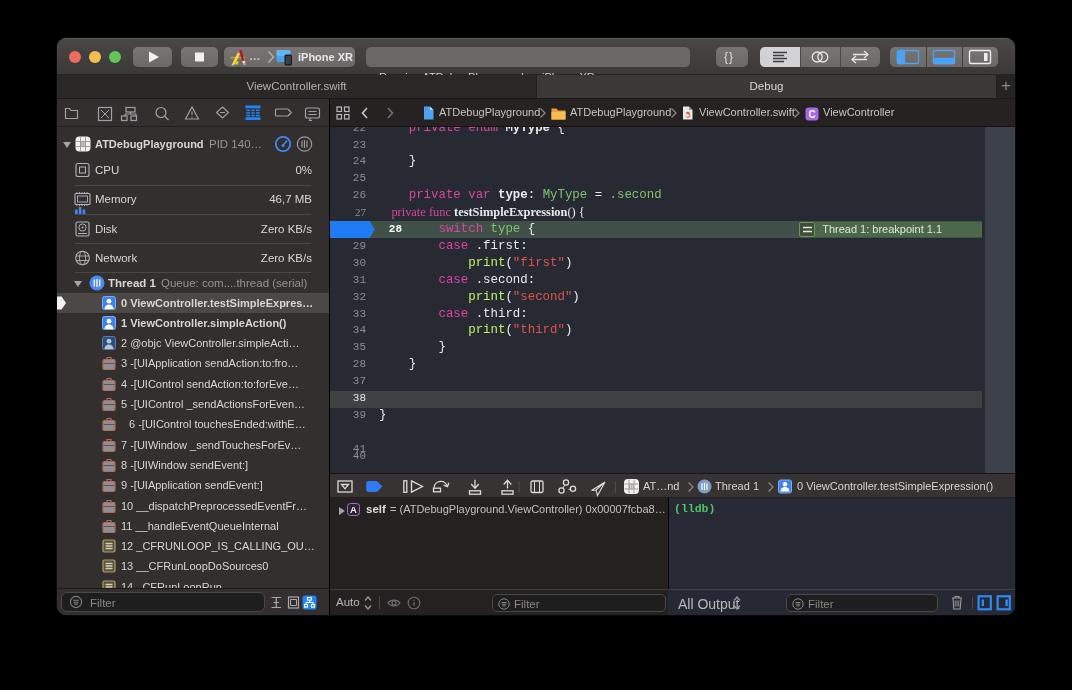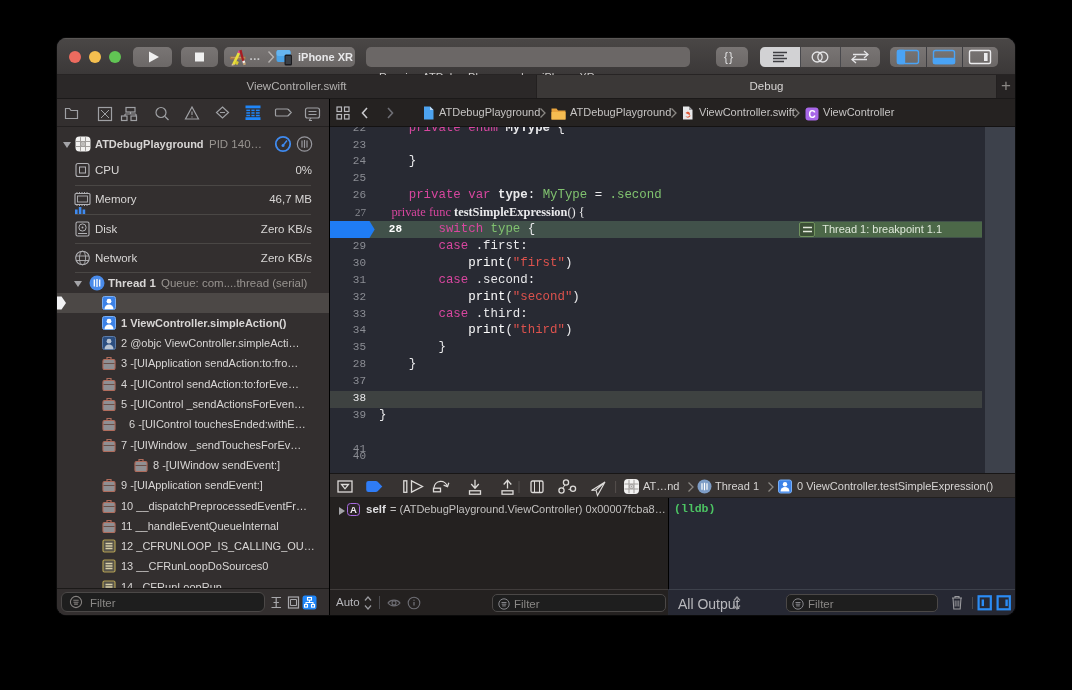--- a/index.html
+++ b/index.html
@@ -23,21 +23,21 @@
   
   #editor{position:absolute;left:273px;top:61px;width:685px;height:374px;background:#282a33;}
   #jumpbar{position:absolute;left:0;top:0;width:685px;height:28px;background:#252221;border-bottom:1px solid #141212;color:#c6c4c3;font-size:11px;}
   #jumpbar > span{position:absolute;top:7px;}
   #code{position:absolute;left:0;top:28px;width:685px;height:346px;overflow:hidden;font-family:"Liberation Mono",monospace;font-size:12.4px;}
   .cl{position:absolute;left:0;width:685px;height:17px;line-height:17px;white-space:pre;}
   .num{position:absolute;left:0;top:0;width:36px;text-align:right;color:#8b8d94;font-size:11px;}
   .src{position:absolute;left:49px;top:0;color:#e9e9eb;}
   .kw{color:#d8469f;}
   .ty{color:#80c26f;}
-  .fn{color:#ffffff;}
+  .fn{color:#bef264;}
   .st{color:#dd524d;}
   .bold{font-weight:bold;}
   #rstrip{position:absolute;right:0;top:28px;width:30px;height:346px;background:#3d414b;}
   
   #debugbar{position:absolute;left:273px;top:435px;width:685px;height:25px;background:#373332;border-top:1px solid #181616;border-bottom:1px solid #211f1e;color:#d6d4d3;font-size:11px;white-space:nowrap;overflow:hidden;}
   #vars{position:absolute;left:273px;top:460px;width:338px;height:91px;background:#242120;overflow:hidden;}
   #console{position:absolute;left:612px;top:460px;width:346px;height:91px;background:#272934;}
   #dbottoml{position:absolute;left:273px;top:551px;width:338px;height:26px;background:#242120;border-top:1px solid #403c3b;}
   #dbottomr{position:absolute;left:612px;top:551px;width:346px;height:26px;background:#262833;border-top:1px solid #3d414b;}
   .filter{position:absolute;height:19px;background:#1e1e1e;border:1px solid #4b4847;border-radius:5px;color:#8a8886;font-size:11.5px;line-height:17px;}
@@ -271,20 +271,21 @@
       <div id="frames">
       <div class="srow" style="top:193.5px;background:#4c4846;">
             <svg width="10" height="20" style="position:absolute;left:0;top:0;">
               <polygon points="0,3.5 4.5,3.5 9,10 4.5,16.5 0,16.5" fill="#f2f2f4"></polygon>
             </svg>
             <svg width="14" height="14" style="position:absolute;left:45px;top:3px;">
               <rect x="0.5" y="0.5" width="13" height="13" rx="2" fill="#3c82e8" stroke="#79aef2" stroke-width="1"></rect>
               <circle cx="7" cy="5.2" r="2.4" fill="#fff"></circle>
               <path d="M2.5 13 a4.5 4.5 0 0 1 9 0 z" fill="#fff"></path>
             </svg>
+            <span style="position:absolute;left:64px;font-size:11px;font-weight:bold;">0 ViewController.testSimpleExpres…</span>
           </div>
       <div class="srow" style="top:213.8px;">
             <svg width="14" height="14" style="position:absolute;left:45px;top:3px;">
               <rect x="0.5" y="0.5" width="13" height="13" rx="2" fill="#3c82e8" stroke="#79aef2" stroke-width="1"></rect>
               <circle cx="7" cy="5.2" r="2.4" fill="#fff"></circle>
               <path d="M2.5 13 a4.5 4.5 0 0 1 9 0 z" fill="#fff"></path>
             </svg>
             <span style="position:absolute;left:64px;font-size:11px;font-weight:bold;">1 ViewController.simpleAction()</span>
           </div>
       <div class="srow" style="top:234.1px;">
@@ -328,21 +329,21 @@
             <span style="position:absolute;left:72px;font-size:11px;">6 -[UIControl touchesEnded:withE…</span>
           </div>
       <div class="srow" style="top:335.6px;">
             <svg width="14" height="14" style="position:absolute;left:45px;top:3px;">
               <rect x="1" y="3.5" width="12" height="10" rx="1.5" fill="#8f8f93" stroke="#b06c5c" stroke-width="1.2"></rect>
               <path d="M5 3 v-1.5 h4 v1.5" fill="none" stroke="#b06c5c" stroke-width="1.2"></path>
               <path d="M1.5 7.5 h11" stroke="#6b4f47" stroke-width="1"></path>
             </svg>
             <span style="position:absolute;left:64px;font-size:11px;">7 -[UIWindow _sendTouchesForEv…</span>
           </div>
-      <div class="srow" style="top:355.9px;margin-left:32px;">
+      <div class="srow" style="top:355.9px;">
             <svg width="14" height="14" style="position:absolute;left:45px;top:3px;">
               <rect x="1" y="3.5" width="12" height="10" rx="1.5" fill="#8f8f93" stroke="#b06c5c" stroke-width="1.2"></rect>
               <path d="M5 3 v-1.5 h4 v1.5" fill="none" stroke="#b06c5c" stroke-width="1.2"></path>
               <path d="M1.5 7.5 h11" stroke="#6b4f47" stroke-width="1"></path>
             </svg>
             <span style="position:absolute;left:64px;font-size:11px;">8 -[UIWindow sendEvent:]</span>
           </div>
       <div class="srow" style="top:376.20000000000005px;">
             <svg width="14" height="14" style="position:absolute;left:45px;top:3px;">
               <rect x="1" y="3.5" width="12" height="10" rx="1.5" fill="#8f8f93" stroke="#b06c5c" stroke-width="1.2"></rect>

